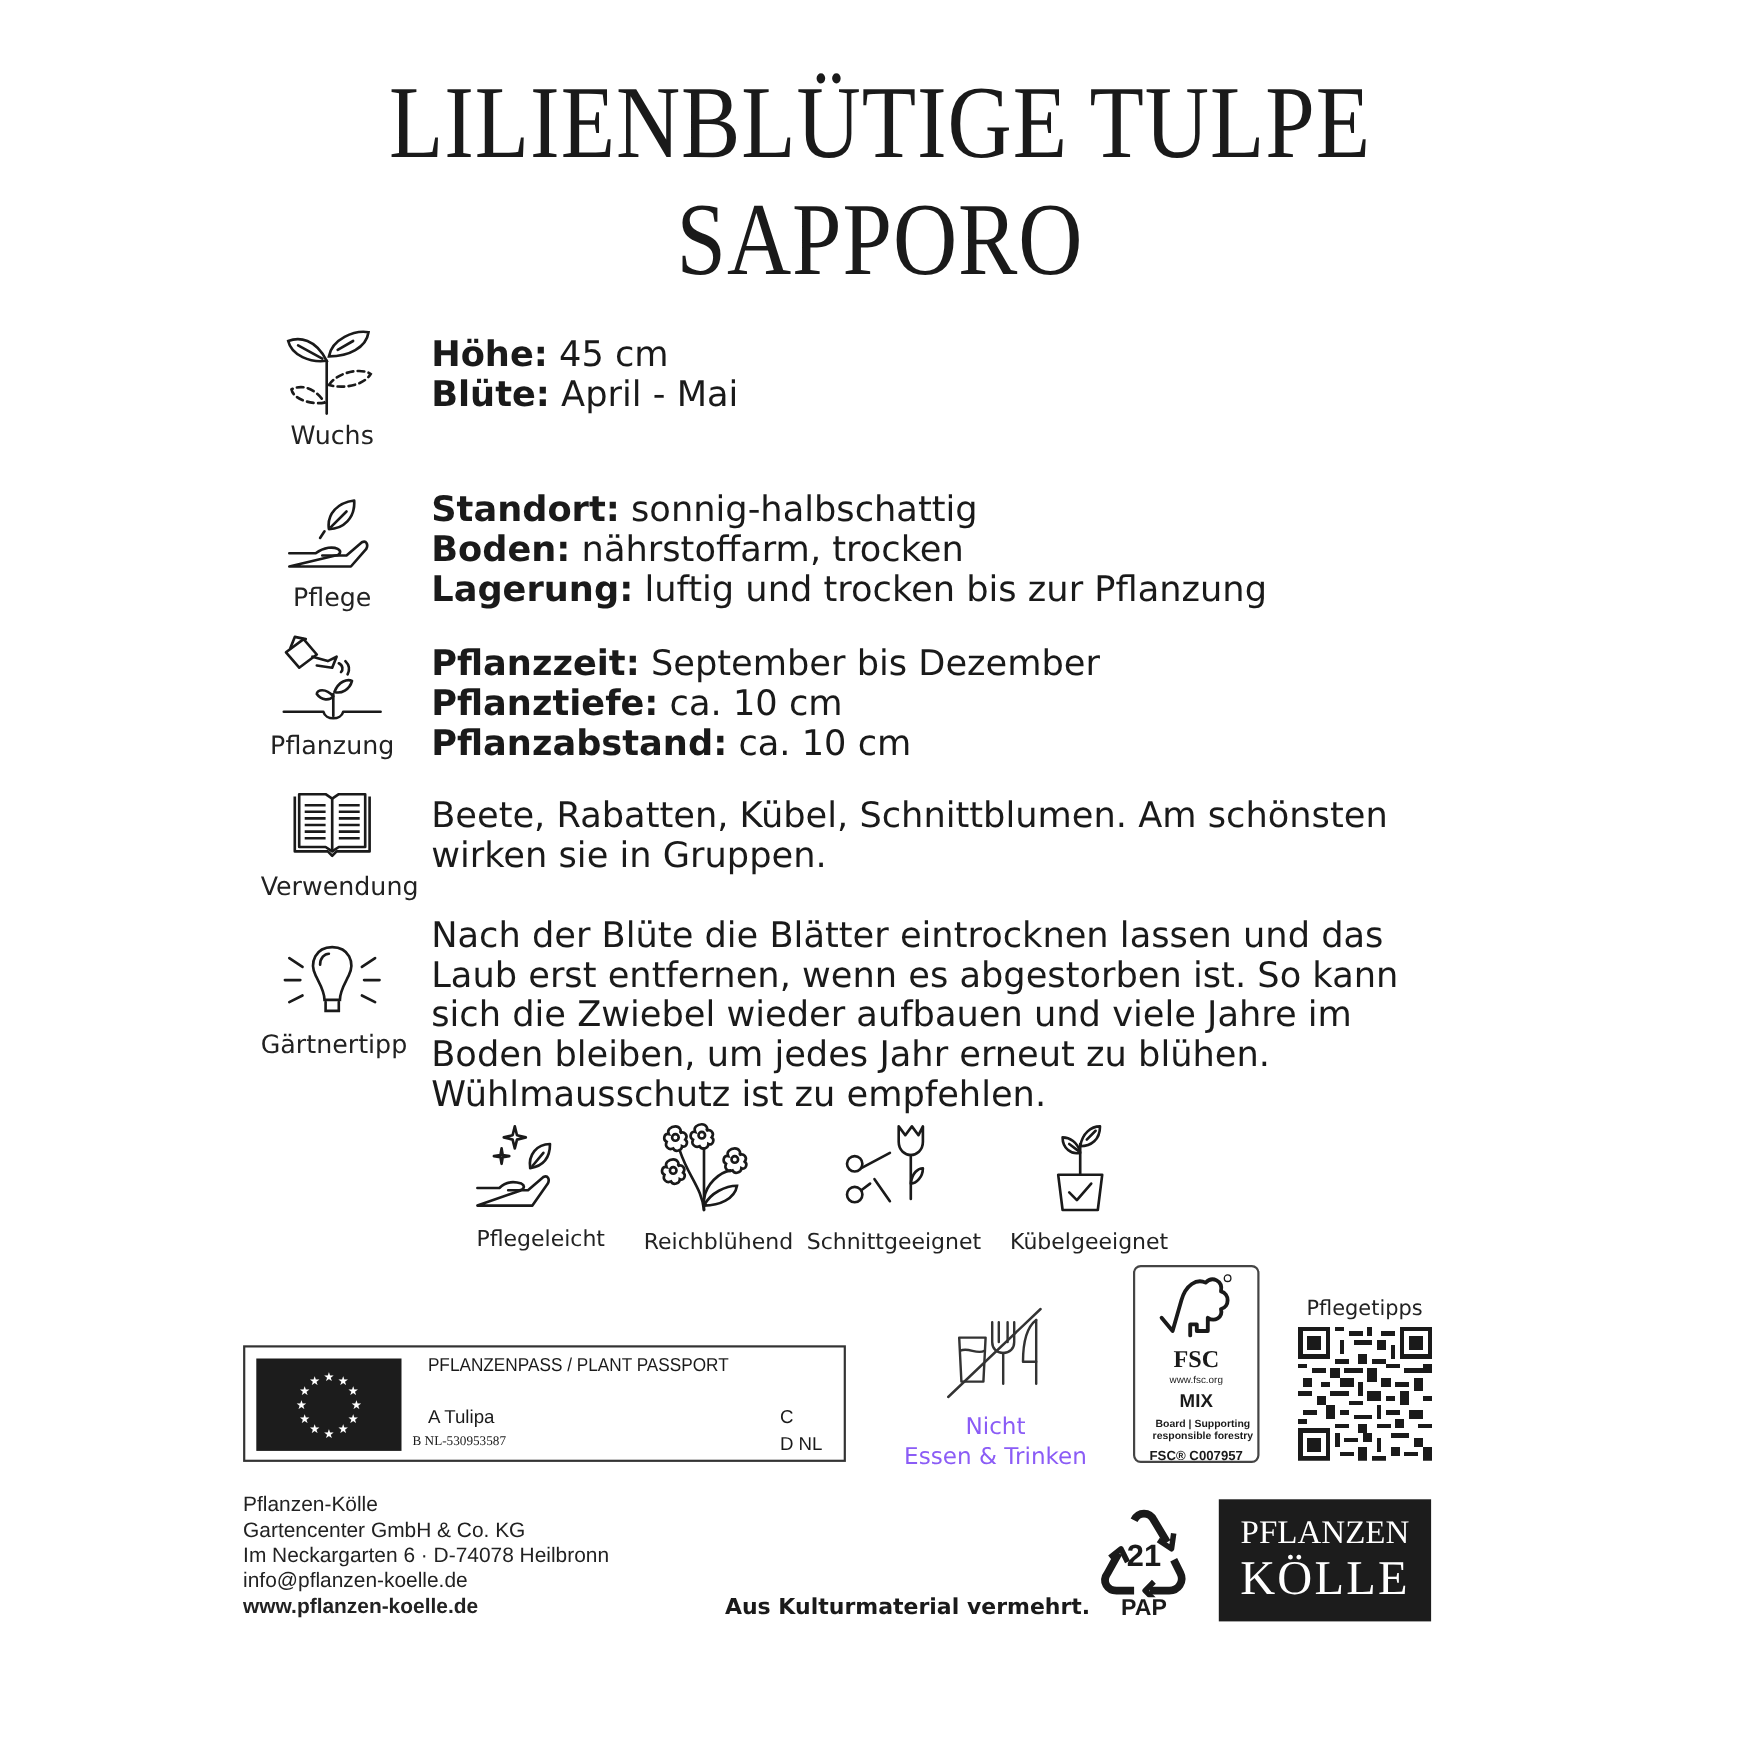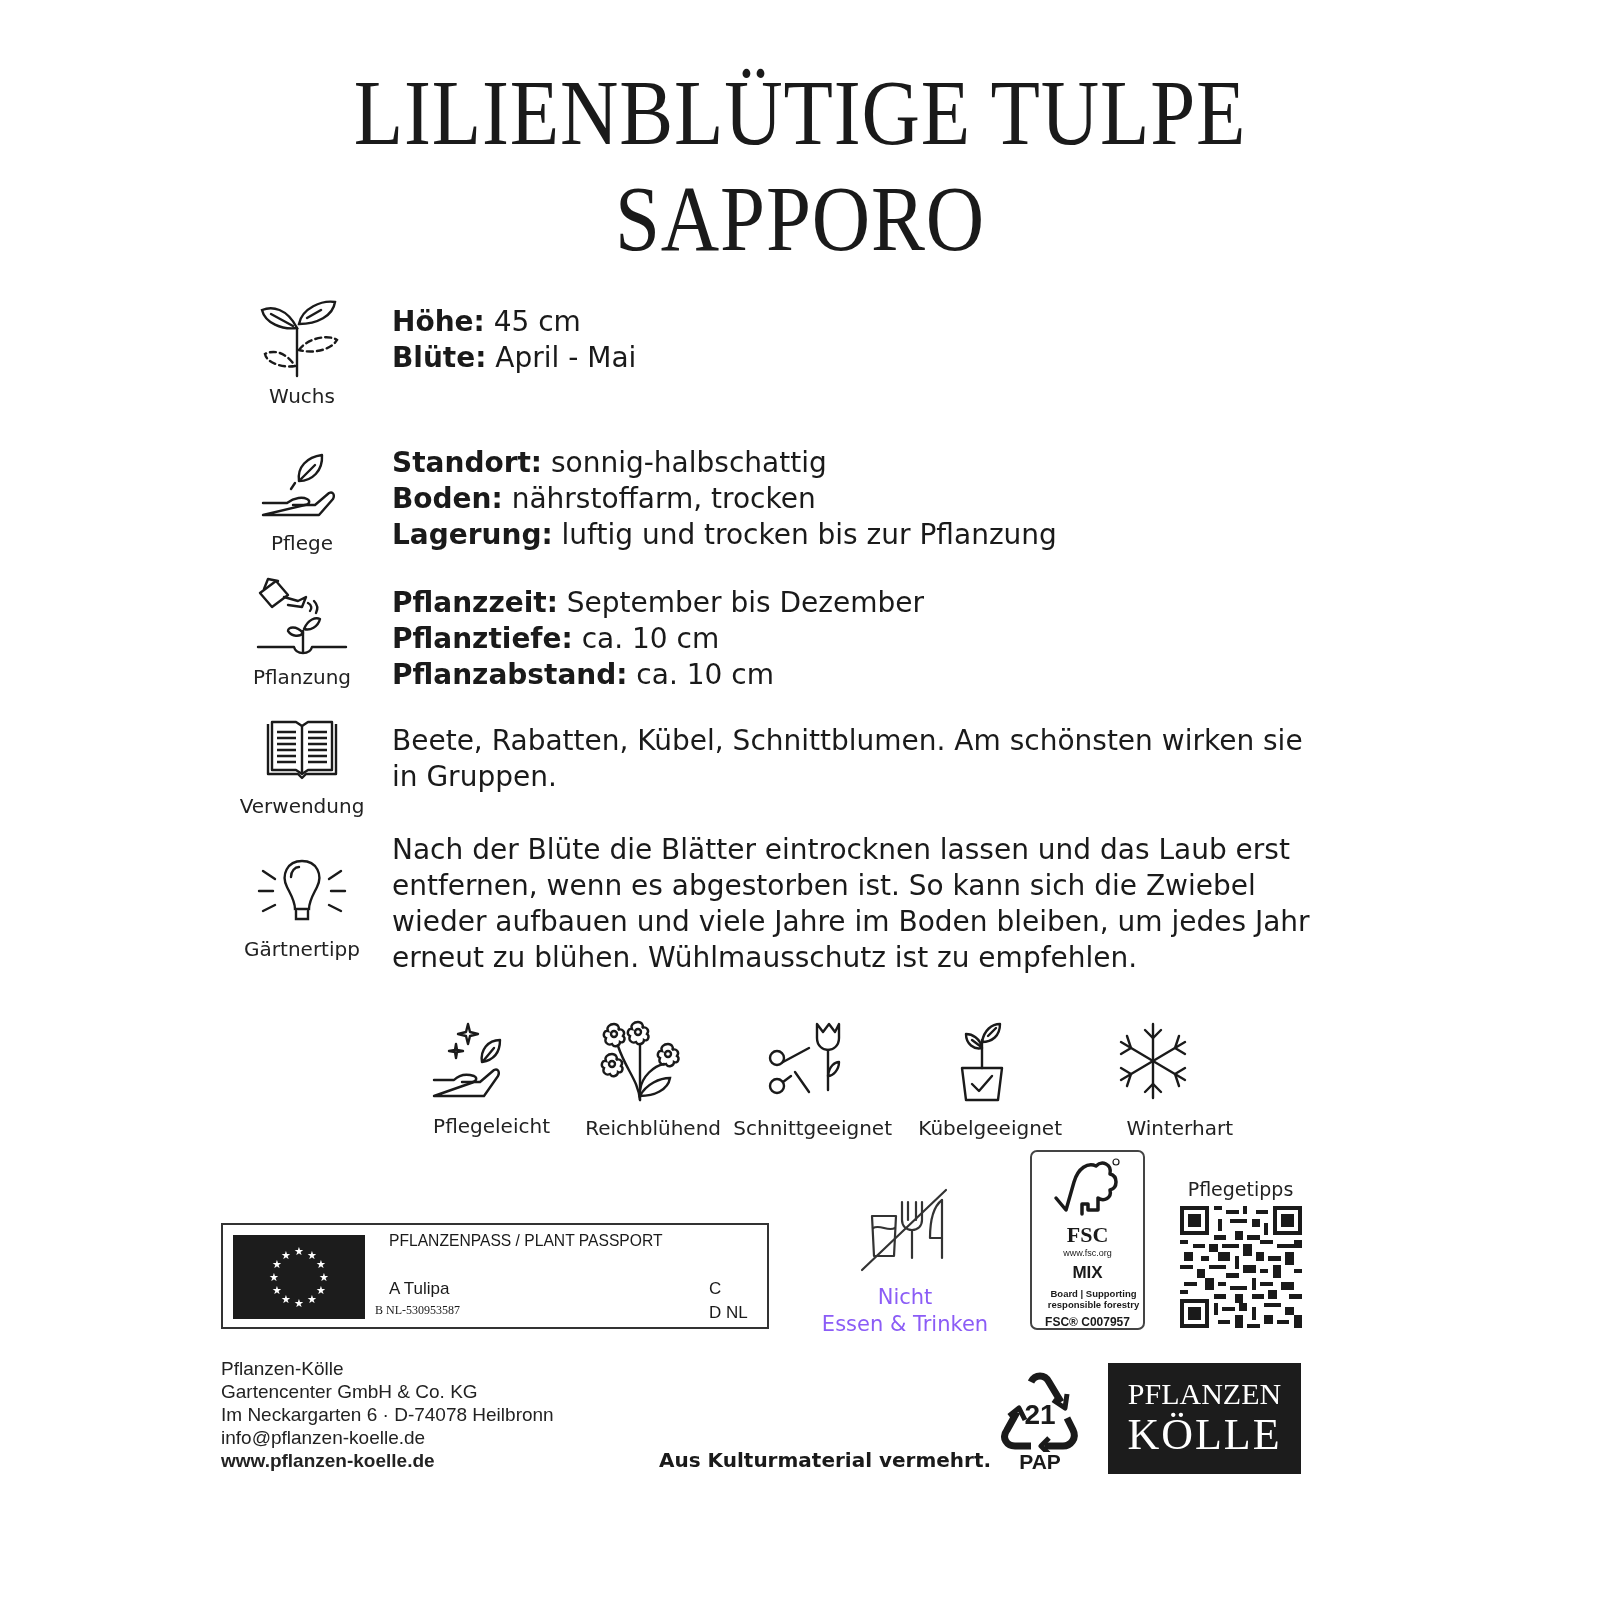--- a/index.html
+++ b/index.html
@@ -4,22 +4,22 @@
 <style>
   html, body { margin:0; padding:0; background:#fff; }
   body { width:1600px; height:1600px; position:relative; overflow:hidden; color:#1a1a1a; font-family:"DejaVu Sans", sans-serif; }
   .title { position:absolute; left:0; width:1600px; text-align:center; font-family:"Liberation Serif", serif; font-weight:normal; color:#1a1a1a; letter-spacing:1px; transform:scaleX(0.86); transform-origin:center; }
   .t1 { top:62px; font-size:94px; line-height:100px; }
   .t2 { top:168px; font-size:94px; line-height:100px; }
 
   .row { position:absolute; left:237px; width:1120px; }
   .row .ico { position:absolute; left:0; width:130px; text-align:center; }
   .row .ico svg { display:block; margin:0 auto; }
-  .row .ico .lbl { font-size:20px; color:#222; margin-top:6px; display:block; }
-  .row .txt { position:absolute; left:155px; width:940px; font-size:28px; line-height:36px; color:#1a1a1a; }
+  .row .ico .lbl { font-size:23px; color:#222; margin-top:6px; display:block; }
+  .row .txt { position:absolute; left:155px; width:940px; font-size:32px; line-height:36px; color:#1a1a1a; }
   .row .txt b { font-weight:bold; }
 
   .features { position:absolute; top:1020px; left:405px; width:840px; height:120px; }
   .feat { position:absolute; width:160px; text-align:right; }
   .feat svg { display:block; margin:0 auto; }
   .feat .lbl { display:block; font-size:20px; margin-top:14px; color:#222; }
 
   .passport { position:absolute; left:221px; top:1223px; width:548px; height:106px; border:2px solid #333; box-sizing:border-box; }
   .eu { position:absolute; left:10px; top:10px; width:132px; height:84px; background:#1c1c1c; }
   .pp-title { position:absolute; left:166px; top:6px; font-family:"Liberation Sans", sans-serif; font-size:17px; transform:scaleX(0.92); transform-origin:left; }
@@ -195,34 +195,20 @@
     <svg width="80" height="82" viewBox="0 0 80 82" fill="none" stroke="#1a1a1a" stroke-width="2.4" stroke-linecap="round" stroke-linejoin="round">
       <path d="M40 48 V20"></path>
       <path d="M40 28 C38 18 30 14 24 14 C24 24 32 30 40 28 Z"></path>
       <path d="M30 20 L38 26"></path>
       <path d="M40 22 C42 10 50 4 58 4 C58 16 50 22 40 22 Z"></path>
       <path d="M46 16 L54 8"></path>
       <path d="M20 48 H60 L56 80 H24 Z"></path>
       <path d="M30 64 L37 71 L50 56"></path>
     </svg>
     <span class="lbl">Kübelgeeignet</span>
-  </div>
-  <div class="feat" style="left:668px; top:0;">
-    <svg width="80" height="82" viewBox="0 0 80 82" fill="none" stroke="#1a1a1a" stroke-width="2.4" stroke-linecap="round">
-      <path d="M40 4 V78"></path>
-      <path d="M8 22 L72 60"></path>
-      <path d="M8 60 L72 22"></path>
-      <path d="M32 10 L40 18 L48 10"></path>
-      <path d="M32 72 L40 64 L48 72"></path>
-      <path d="M8 34 L18 28 L14 16"></path>
-      <path d="M72 48 L62 54 L66 66"></path>
-      <path d="M8 48 L18 54 L14 66"></path>
-      <path d="M72 34 L62 28 L66 16"></path>
-    </svg>
-    <span class="lbl">Winterhart</span>
   </div>
 </div>
 
 <div class="passport">
   <div class="eu">
     <svg width="132" height="84" viewBox="0 0 132 84">
       <g fill="#fff" font-family="DejaVu Sans, sans-serif" font-size="11" text-anchor="middle">
         <text x="66" y="20">★</text>
         <text x="79" y="24">★</text>
         <text x="88" y="33">★</text>

